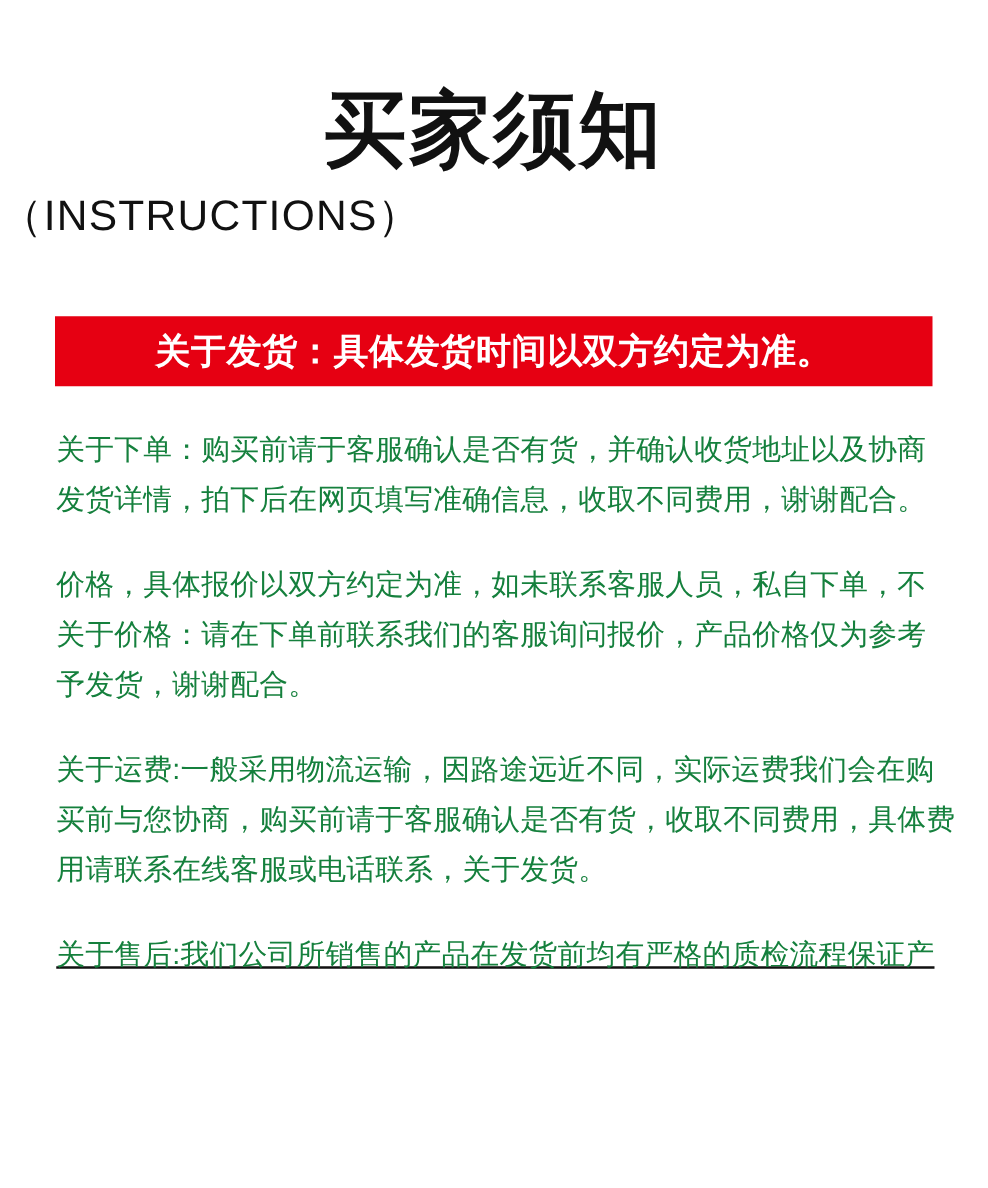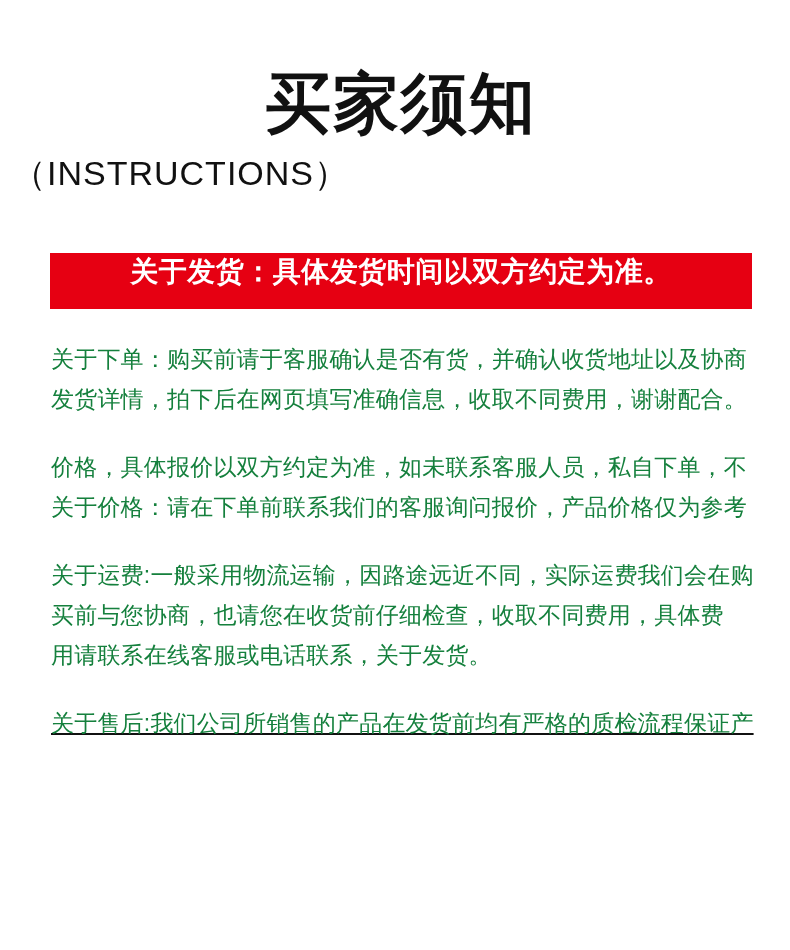--- a/index.html
+++ b/index.html
@@ -9,21 +9,20 @@
     height: 950px;
     overflow: hidden;
     font-family: "Liberation Sans", "DejaVu Sans", sans-serif;
     color: #111111;
   }
   .page {
     width: 790px;
     height: 950px;
     background: #ffffff;
     position: relative;
-    padding-left: 12px;
   }
   .title {
     padding-top: 64px;
     text-align: center;
     font-size: 66px;
     line-height: 1.2;
     font-weight: 700;
     letter-spacing: 2px;
     color: #111111;
   }
@@ -35,20 +34,21 @@
     font-weight: 500;
     letter-spacing: 1px;
     color: #111111;
   }
   .banner {
     width: 702px;
     height: 56px;
     margin: 56px auto 16px auto;
     background: #e60012;
     display: flex;
+    align-items: center;
     justify-content: center;
   }
   .banner-text {
     color: #ffffff;
     font-size: 28px;
     font-weight: 700;
     letter-spacing: 0.5px;
     white-space: nowrap;
   }
   .content {
@@ -83,25 +83,26 @@
   <div class="content">
 
     <div class="para">
       <div class="line">关于下单：购买前请于客服确认是否有货，并确认收货地址以及协商</div>
       <div class="line">发货详情，拍下后在网页填写准确信息，收取不同费用，谢谢配合。</div>
     </div>
 
     <div class="para">
       <div class="line">价格，具体报价以双方约定为准，如未联系客服人员，私自下单，不</div>
       <div class="line">关于价格：请在下单前联系我们的客服询问报价，产品价格仅为参考</div>
+      <div class="line">予发货，谢谢配合。</div>
     </div>
 
     <div class="para">
       <div class="line">关于运费:一般采用物流运输，因路途远近不同，实际运费我们会在购</div>
-      <div class="line">买前与您协商，也请您在收货前仔细检查，收取不同费用，具体费</div>
+      <div class="line">买前与您协商，购买前请于客服确认是否有货，收取不同费用，具体费</div>
       <div class="line">用请联系在线客服或电话联系，关于发货。</div>
     </div>
 
     <div class="para">
       <div class="line">关于售后:我们公司所销售的产品在发货前均有严格的质检流程保证产</div>
     </div>
 
   </div>
 </div>
 

